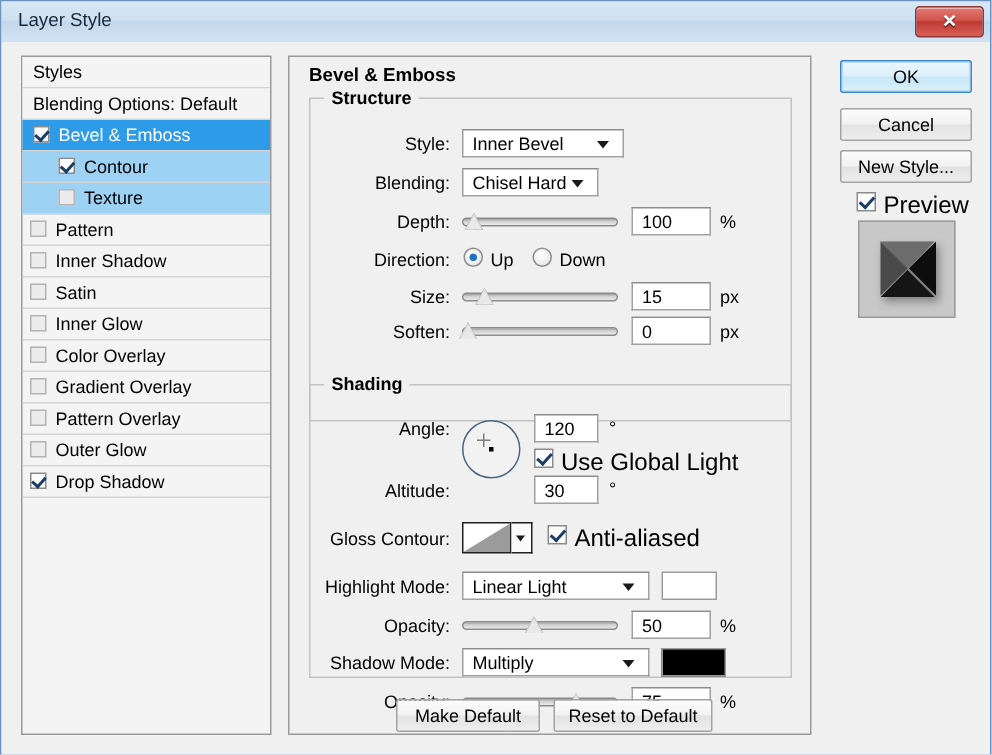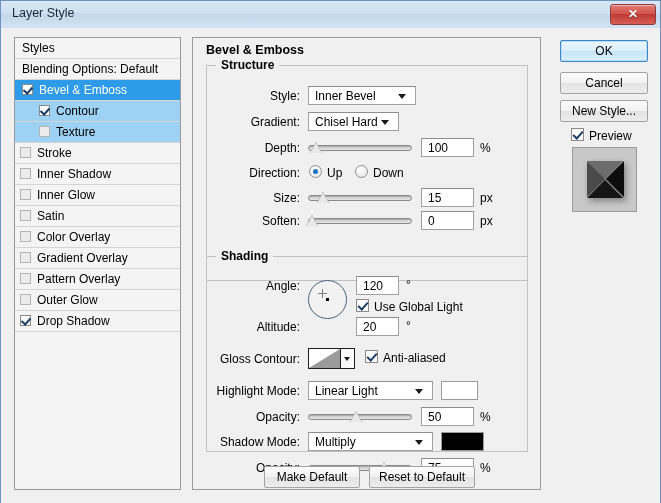--- a/index.html
+++ b/index.html
@@ -85,21 +85,21 @@
     cursor:pointer;}
   .radio.on:after{content:"";position:absolute;left:3px;top:3px;width:5px;height:5px;
     border-radius:50%;background:#1b74c4;}
   .radio-lbl{position:absolute;font-size:12px;}
 
   
   .cbx{position:absolute;width:13px;height:13px;box-sizing:border-box;
     border:1px solid #8a8a8a;background:#fcfcfc;cursor:pointer;}
   .cbx.on:after{content:"";position:absolute;left:3px;top:0px;width:4px;height:8px;
     border:solid #1b3d66;border-width:0 2px 2px 0;transform:rotate(42deg);}
-  .cbx-lbl{position:absolute;font-size:12px;}
+  .cbx-lbl{position:absolute;font-size:16px;}
 
   
   .dial{position:absolute;width:39px;height:39px;border-radius:50%;box-sizing:border-box;
     border:1px solid #4a6484;background:#f2f2f2;cursor:pointer;}
   .dial-center{position:absolute;left:17px;top:17px;width:3px;height:3px;background:#000;}
   .dial-mark{position:absolute;left:9px;top:8px;width:9px;height:9px;}
   .dial-mark:before{content:"";position:absolute;left:4px;top:0;width:1px;height:9px;background:#7d7d7d;}
   .dial-mark:after{content:"";position:absolute;left:0;top:4px;width:9px;height:1px;background:#7d7d7d;}
 
   
@@ -161,30 +161,30 @@
       <div class="sl-row sel">
         <span class="cb on"></span><span class="lbl">Bevel &amp; Emboss</span>
       </div>
       <div class="sl-row sel-light indent">
         <span class="cb on"></span><span class="lbl">Contour</span>
       </div>
       <div class="sl-row sel-light indent">
         <span class="cb off"></span><span class="lbl">Texture</span>
       </div>
       <div class="sl-row item">
-        <span class="cb off"></span><span class="lbl">Stroke</span>
+        <span class="cb off"></span><span class="lbl">Pattern</span>
       </div>
       <div class="sl-row item">
         <span class="cb off"></span><span class="lbl">Inner Shadow</span>
       </div>
       <div class="sl-row item">
+        <span class="cb off"></span><span class="lbl">Satin</span>
+      </div>
+      <div class="sl-row item">
         <span class="cb off"></span><span class="lbl">Inner Glow</span>
-      </div>
-      <div class="sl-row item">
-        <span class="cb off"></span><span class="lbl">Satin</span>
       </div>
       <div class="sl-row item">
         <span class="cb off"></span><span class="lbl">Color Overlay</span>
       </div>
       <div class="sl-row item">
         <span class="cb off"></span><span class="lbl">Gradient Overlay</span>
       </div>
       <div class="sl-row item">
         <span class="cb off"></span><span class="lbl">Pattern Overlay</span>
       </div>
@@ -201,21 +201,21 @@
 
       <div class="group" style="left:13px;top:27px;width:322px;height:216px;">
         <div class="group-label">Structure</div>
 
         <div class="row-label" style="left:0px;top:23px;width:93px;">Style:</div>
         <div class="select" style="left:101px;top:20px;width:108px;">
           <span class="val">Inner Bevel</span>
           <span class="arrow-dn" style="right:9px;top:7px;"></span>
         </div>
 
-        <div class="row-label" style="left:0px;top:49px;width:93px;">Gradient:</div>
+        <div class="row-label" style="left:0px;top:49px;width:93px;">Blending:</div>
         <div class="select" style="left:101px;top:46px;width:91px;">
           <span class="val">Chisel Hard</span>
           <span class="arrow-dn" style="right:9px;top:7px;"></span>
         </div>
 
         <div class="row-label" style="left:0px;top:75px;width:93px;">Depth:</div>
         <div class="slider" style="left:101px;top:75px;width:104px;">
           <div class="track"></div>
           <div class="thumb" style="left:2px;"></div>
         </div>
@@ -262,21 +262,21 @@
         <div class="numbox" style="left:149px;top:19px;width:43px;">
           <span class="val">120</span>
         </div>
         <div class="unit" style="left:199px;top:21px;">°</div>
 
         <div class="cbx on" style="left:149px;top:42px;"></div>
         <div class="cbx-lbl" style="left:167px;top:43px;">Use Global Light</div>
 
         <div class="row-label" style="left:0px;top:63px;width:93px;">Altitude:</div>
         <div class="numbox" style="left:149px;top:60px;width:43px;">
-          <span class="val">20</span>
+          <span class="val">30</span>
         </div>
         <div class="unit" style="left:199px;top:62px;">°</div>
 
         <div class="row-label" style="left:0px;top:95px;width:93px;">Gloss Contour:</div>
         <div class="contour-sw" style="left:101px;top:91px;">
           <div class="tri"></div>
         </div>
         <div class="contour-drop" style="left:134px;top:91px;">
           <span class="arrow-dn" style="left:3px;top:8px;border-left-width:3.5px;border-right-width:3.5px;border-top-width:4px;"></span>
         </div>

